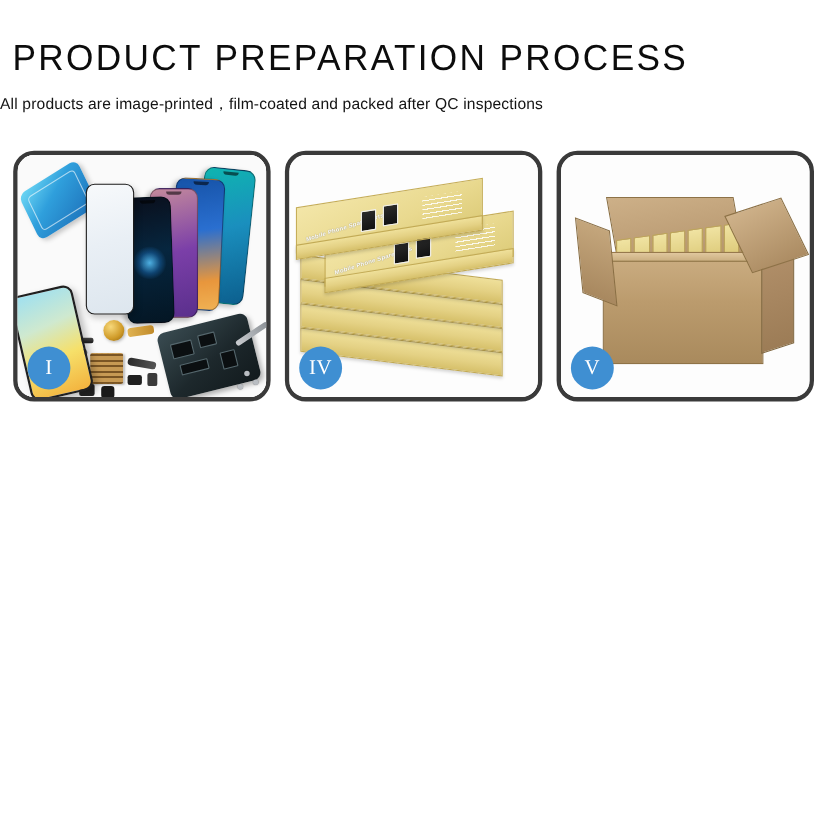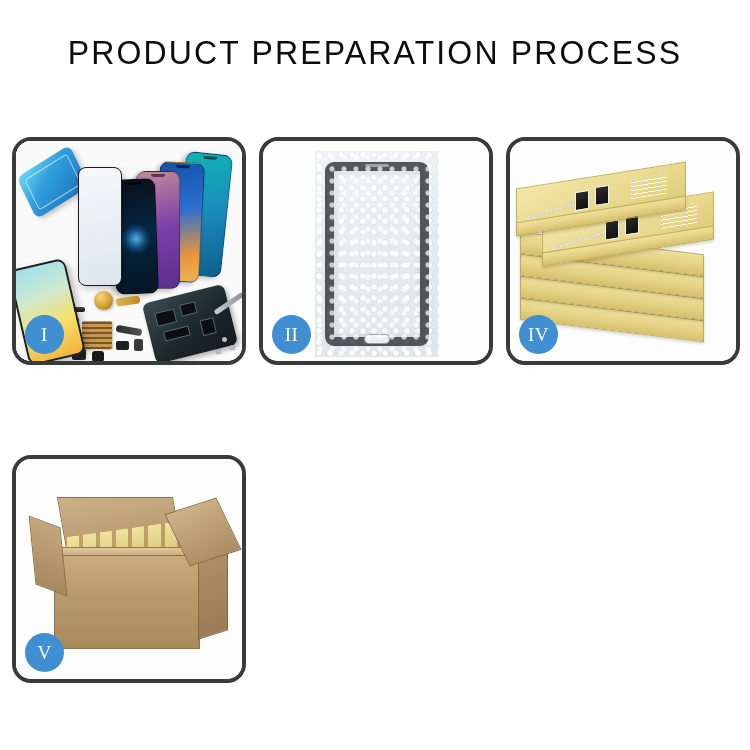--- a/index.html
+++ b/index.html
@@ -8,21 +8,21 @@
     width: 750px;
     height: 750px;
     background: #ffffff;
     font-family: "Liberation Sans", sans-serif;
     overflow: hidden;
   }
 
   .page { width: 750px; height: 750px; position: relative; }
 
   
-  .header { text-align: center; padding-top: 34px; }
+  .header { text-align: left; padding-top: 34px; }
 
   .title {
     font-size: 33px;
     font-weight: 500;
     letter-spacing: 2.2px;
     color: #0c0c0c;
     white-space: nowrap;
     transform: scaleX(0.97);
   }
 
@@ -371,20 +371,21 @@
     background: radial-gradient(ellipse at center, rgba(0,0,0,0.16), rgba(0,0,0,0) 70%);
   }
 </style>
 </head>
 <body>
 
 <div class="page">
 
   <div class="header">
     <div class="title">PRODUCT PREPARATION PROCESS</div>
+    <div class="subtitle">All products are image-printed，film-coated and packed after QC inspections</div>
   </div>
 
   <div class="grid">
 
     <div class="panel p1">
       <div class="panel-stage">
         <div class="stage-in">
           <div class="blue-film"></div>
           <div class="phone-fan">
             <div class="fan-phone fan-p5">
@@ -423,31 +424,20 @@
           <div class="part part-sq-e"></div>
           <div class="part part-tool"></div>
           <div class="part part-screw" style="left:206px;top:196px;"></div>
           <div class="part part-screw" style="left:214px;top:204px;"></div>
           <div class="part part-screw" style="left:200px;top:208px;"></div>
         </div>
       </div>
       <div class="badge">I</div>
     </div>
 
-    <div class="panel">
-      <div class="panel-stage" style="background:#fdfdfd;">
-        <div class="bubble-wrap">
-          <div class="screen-outline">
-            <span class="home-btn"></span>
-          </div>
-          <div class="bubble-overlay"></div>
-        </div>
-      </div>
-      <div class="badge">II</div>
-    </div>
 
 
     <div class="panel">
       <div class="panel-stage" style="background:#fdfdfd;">
         <div class="stack">
 
           <div class="sbox" style="left:4px;  top:150px; width:184px; height:22px; transform:skewY(7deg);"></div>
           <div class="sbox" style="left:4px;  top:128px; width:184px; height:22px; transform:skewY(7deg);"></div>
           <div class="sbox" style="left:4px;  top:106px; width:184px; height:22px; transform:skewY(7deg);"></div>
           <div class="sbox" style="left:4px;  top:84px;  width:184px; height:22px; transform:skewY(7deg);"></div>

